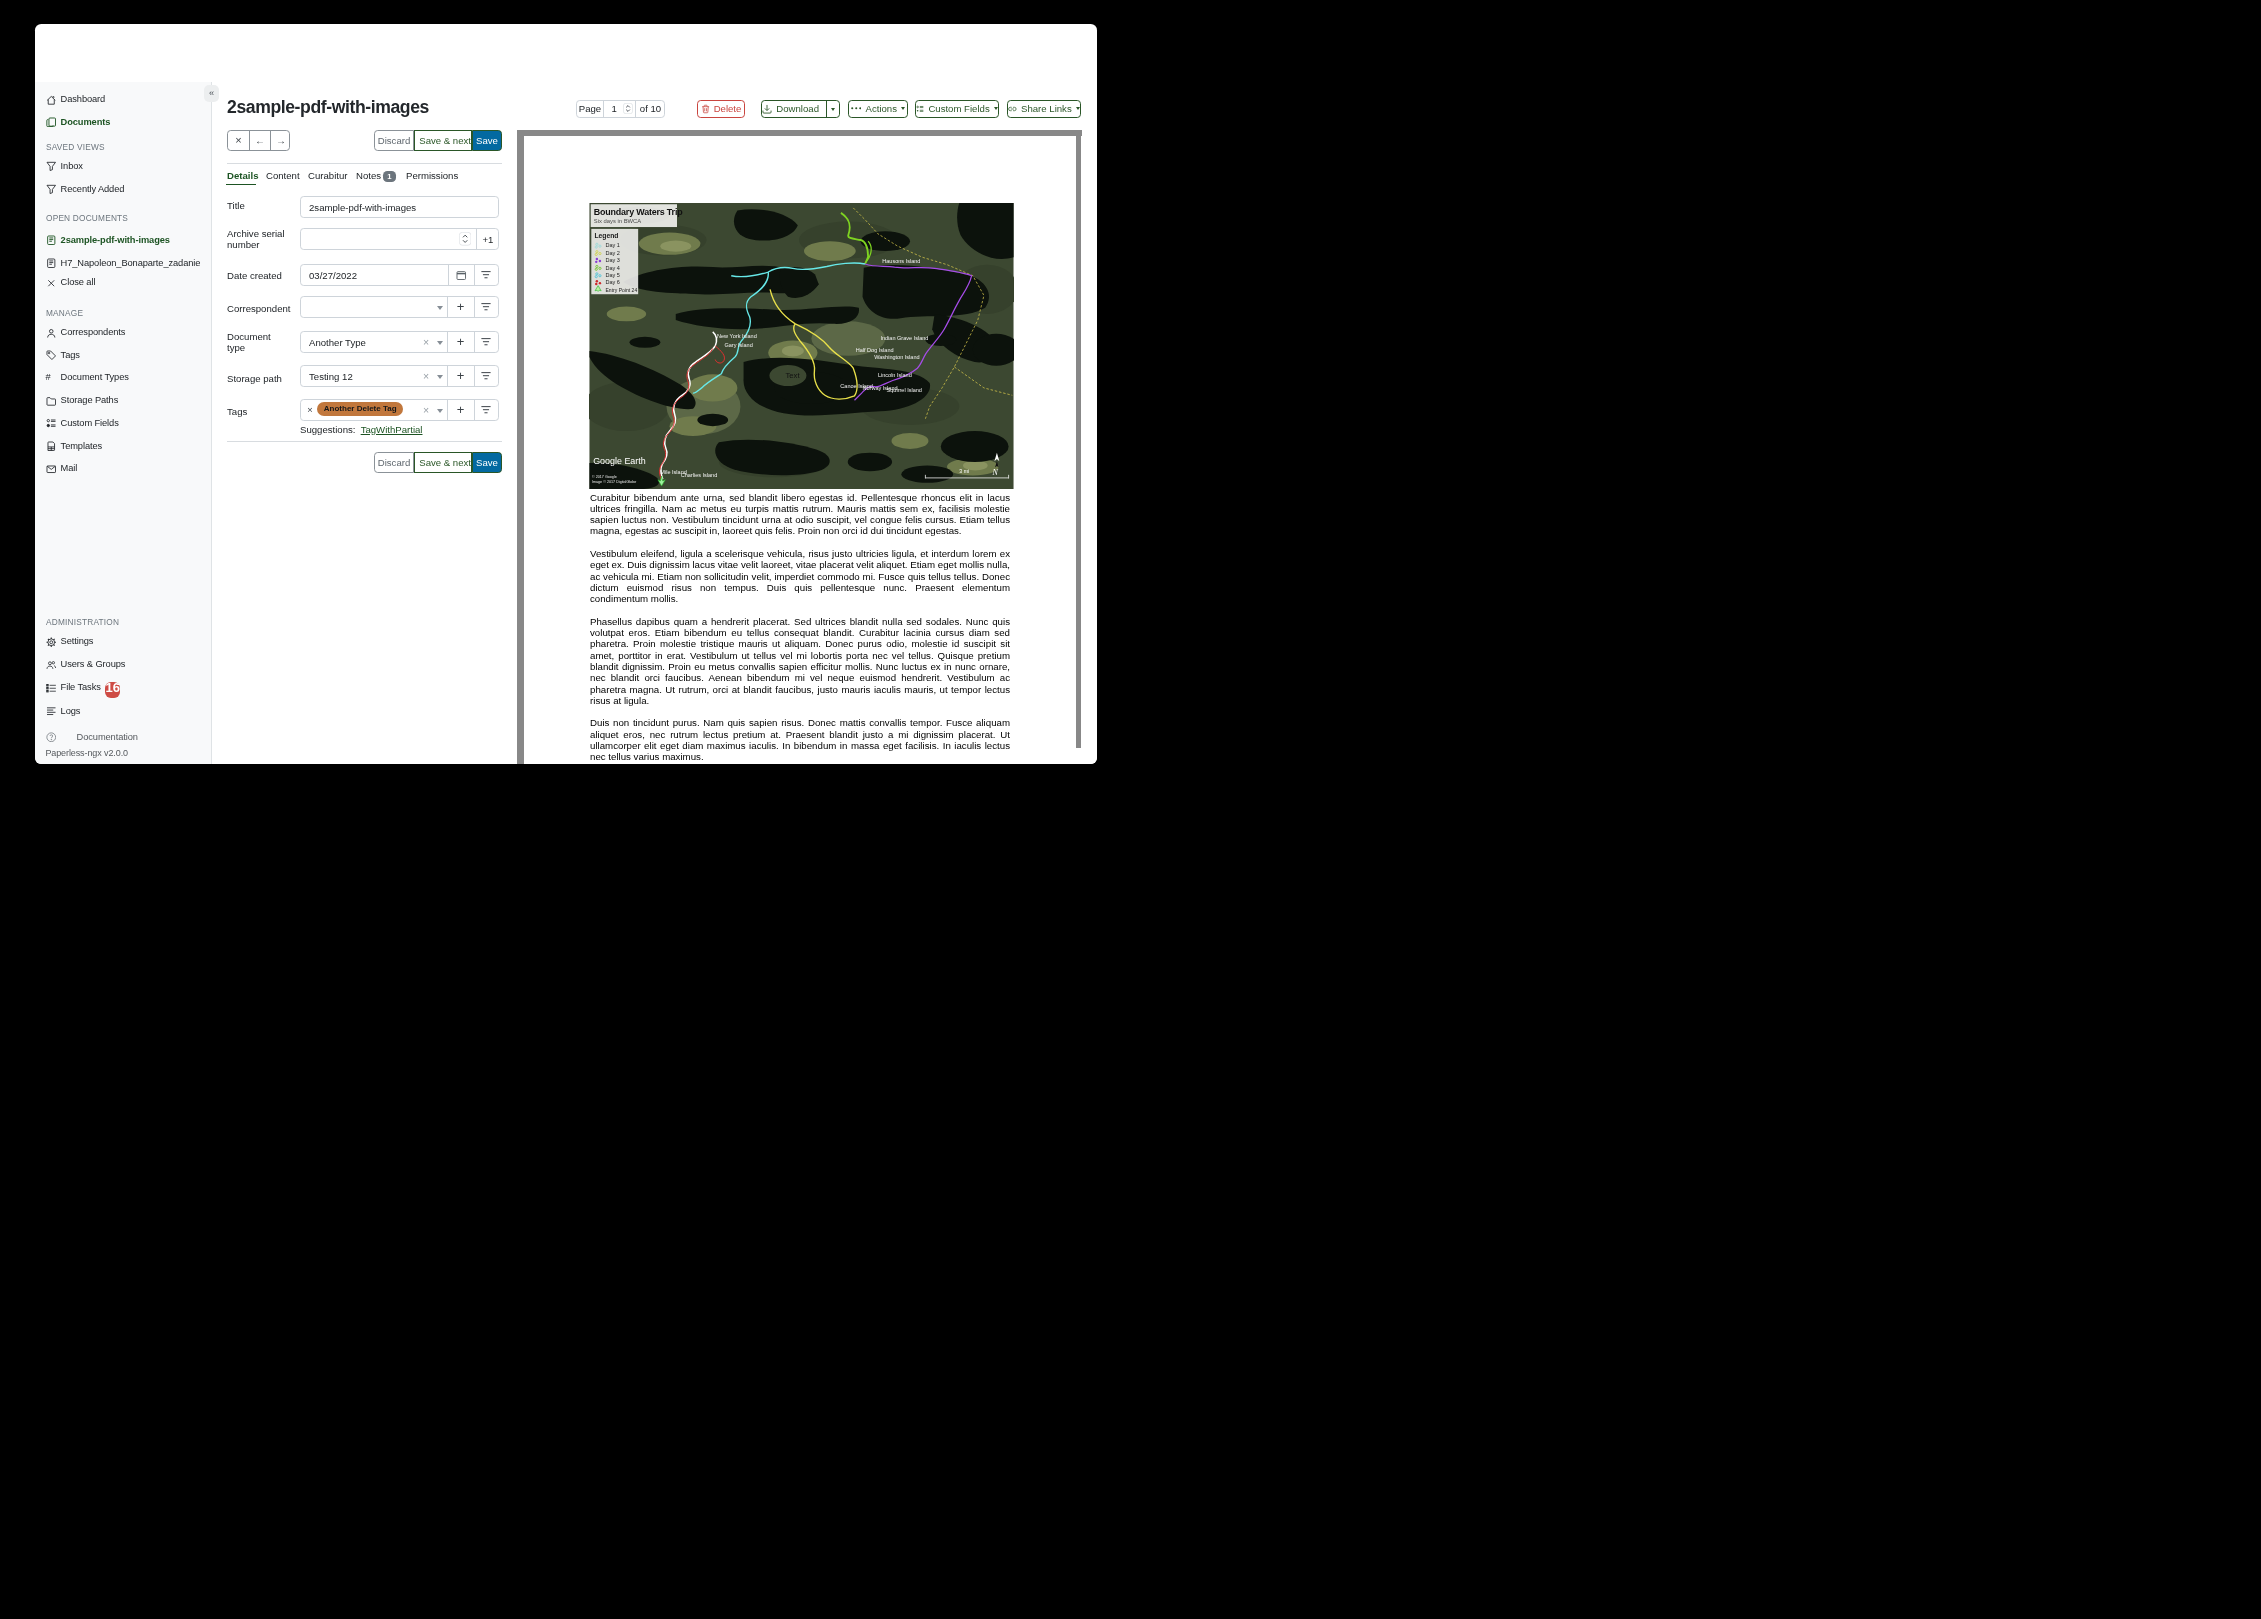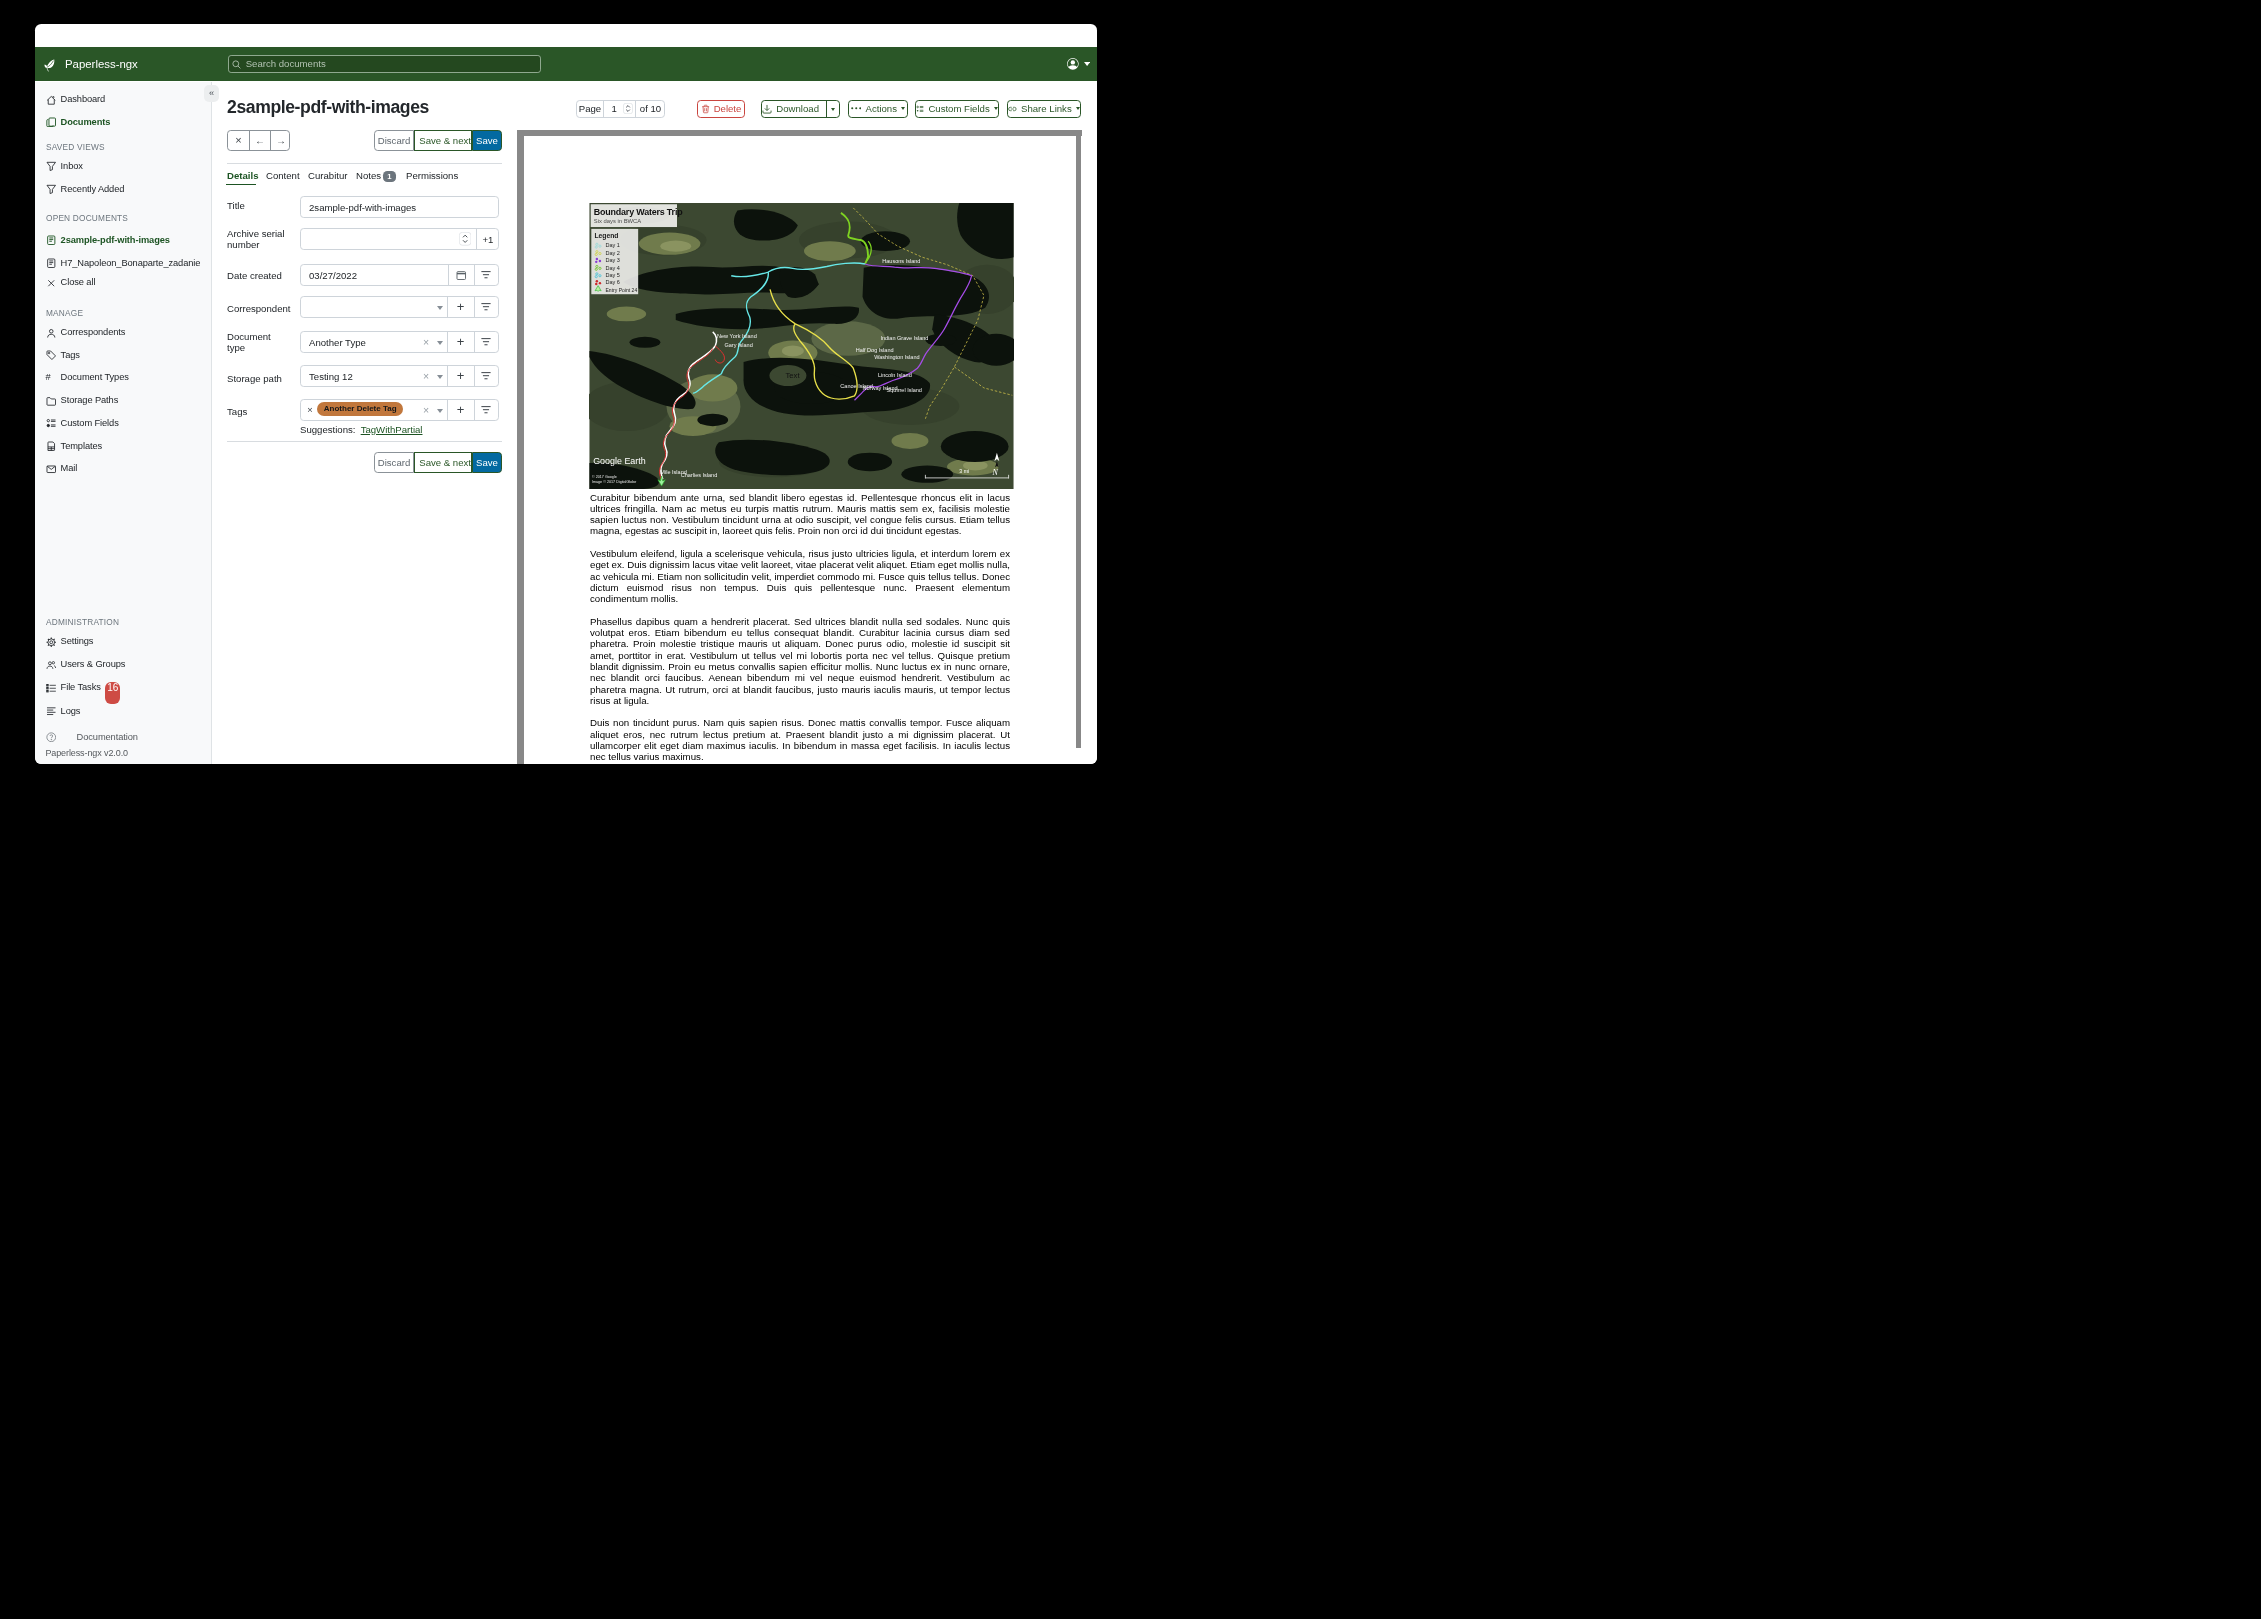--- a/index.html
+++ b/index.html
@@ -65,43 +65,20 @@
   #pv-top { position:absolute; left:482px; top:106px; width:565px; height:6.2px; background:#888; }
   #pv-left { position:absolute; left:482px; top:106px; width:6.5px; height:634px; background:#888; }
   #pv-right { position:absolute; left:1041px; top:106px; width:5.2px; height:618px; background:#888; }
   #pdftext { position:absolute; left:555px; top:468px; width:420px;
     font-size:9.7px; line-height:11.3px; color:#000; text-align:justify; }
   #pdftext p { margin-bottom:11.3px; }
 </style>
 </head>
 <body>
 <div id="win">
-  <div id="header">
-    <svg class="abs" style="left:9.3px;top:11.7px" width="11" height="13" viewBox="0 0 18 21">
-      <path fill="#fff" d="M16.8,0.6 C17.5,5.5 16,11 11.8,13.6 C8.8,15.4 6,14.9 4.6,13.3 C5.6,9.4 8,5.8 11,3.4 C13,1.8 15,0.9 16.8,0.6 Z"></path>
-      <path fill="none" stroke="#2a5627" stroke-width="1.1" d="M4.8,13.2 C8.5,12 12.5,8.2 15.5,2.5"></path>
-      <path fill="none" stroke="#fff" stroke-width="1.2" d="M4.9,13.5 C5.1,16.2 6,18.4 7.4,20.2"></path>
-      <path fill="#fff" d="M1.2,8.8 C3.8,9.4 5.4,11.3 5.1,14.2 C2.8,14.5 1.1,13 0.9,10.8 C0.8,10 0.9,9.3 1.2,8.8 Z"></path>
-    </svg>
-    <div id="brand">Paperless-ngx</div>
-    <div id="search">Search documents</div>
-    <svg class="abs" style="left:197px;top:12.7px" width="9.3" height="9.3" viewBox="0 0 16 16">
-        <g fill="none" stroke="#b2c2b2" stroke-width="1.5">
-          <circle cx="6.5" cy="6.5" r="5"></circle>
-          <path d="M10.3 10.3 L14.5 14.5"></path>
-        </g>
-      </svg>
-    <svg class="abs" style="left:1032px;top:11.2px" width="11.7" height="11.7" viewBox="0 0 16 16">
-        <path fill="#fff" d="M11 6a3 3 0 1 1-6 0 3 3 0 0 1 6 0z"></path>
-        <path fill="#fff" fill-rule="evenodd" d="M0 8a8 8 0 1 1 16 0A8 8 0 0 1 0 8zm8-7a7 7 0 0 0-5.468 11.37C3.242 11.226 4.805 10 8 10s4.757 1.225 5.468 2.37A7 7 0 0 0 8 1z"></path>
-      </svg>
-    <svg class="abs" style="left:1049px;top:15px" width="6.2" height="4.3" viewBox="0 0 10 7">
-        <path fill="#fff" d="M0 0 L10 0 L5 6.5 Z"></path>
-      </svg>
-  </div>
   <div id="sidebar"></div>
   <svg class="abs sic" style="top:71px" viewBox="0 0 16 16">
       <path d="M1.8 8.2 L8 2.2 L14.2 8.2 M3.4 6.8 V14 H12.6 V6.8 M10 2.5 H12 V4.5" fill="none" stroke="#212529" stroke-width="1.3"></path>
     </svg>
   <div class="sitem" style="top:69px">Dashboard</div>
   <svg class="abs sic" style="top:93px" viewBox="0 0 16 16">
       <g fill="none" stroke="#1d5423" stroke-width="1.4">
         <rect x="4.5" y="1.5" width="10" height="12.5" rx="1.5"></rect>
         <path d="M3.5 4 H2.5 A1.2 1.2 0 0 0 1.3 5.2 V13.3 A1.4 1.4 0 0 0 2.7 14.7 H9.5 A1.2 1.2 0 0 0 10.7 13.5 v-0.8"></path>
       </g>
@@ -200,21 +177,21 @@
   <div class="sitem" style="top:634px">Users &amp; Groups</div>
   <svg class="abs sic" style="top:659px" viewBox="0 0 16 16">
       <g fill="none" stroke="#212529" stroke-width="1.2">
         <path d="M5.5 3.5 H15 M5.5 8 H15 M5.5 12.5 H15"></path>
         <rect x="1" y="2.3" width="2.4" height="2.4"></rect>
         <rect x="1" y="6.8" width="2.4" height="2.4"></rect>
         <rect x="1" y="11.3" width="2.4" height="2.4"></rect>
       </g>
     </svg>
   <div class="sitem" style="top:657px">File Tasks</div>
-  <div class="abs" style="left:70px;top:658px;width:15.4px;height:22px;background:#ce4b44;border-radius:5.9px;color:#fff;font-size:10px;font-weight:400;text-align:center;line-height:11.7px;">16</div>
+  <div class="abs" style="left:70px;top:658px;width:15.4px;height:16px;background:#ce4b44;border-radius:5.9px;color:#fff;font-size:13px;font-weight:700;text-align:center;line-height:11.7px;">16</div>
   <svg class="abs sic" style="top:682px" viewBox="0 0 16 16">
       <g fill="none" stroke="#212529" stroke-width="1.3">
         <path d="M1.5 2.8 H14.5 M1.5 6.2 H11 M1.5 9.6 H14.5 M1.5 13 H11"></path>
       </g>
     </svg>
   <div class="sitem" style="top:681px">Logs</div>
   <svg class="abs sic" style="top:708px" viewBox="0 0 16 16">
       <g fill="none" stroke="#73797e" stroke-width="1.2">
         <circle cx="8" cy="8" r="6.7"></circle>
         <path d="M6 6.1 C6.2 4.9 7 4.3 8.1 4.3 C9.3 4.3 10.2 5 10.2 6.1 C10.2 7.8 8.1 7.7 8.1 9.4"></path>

